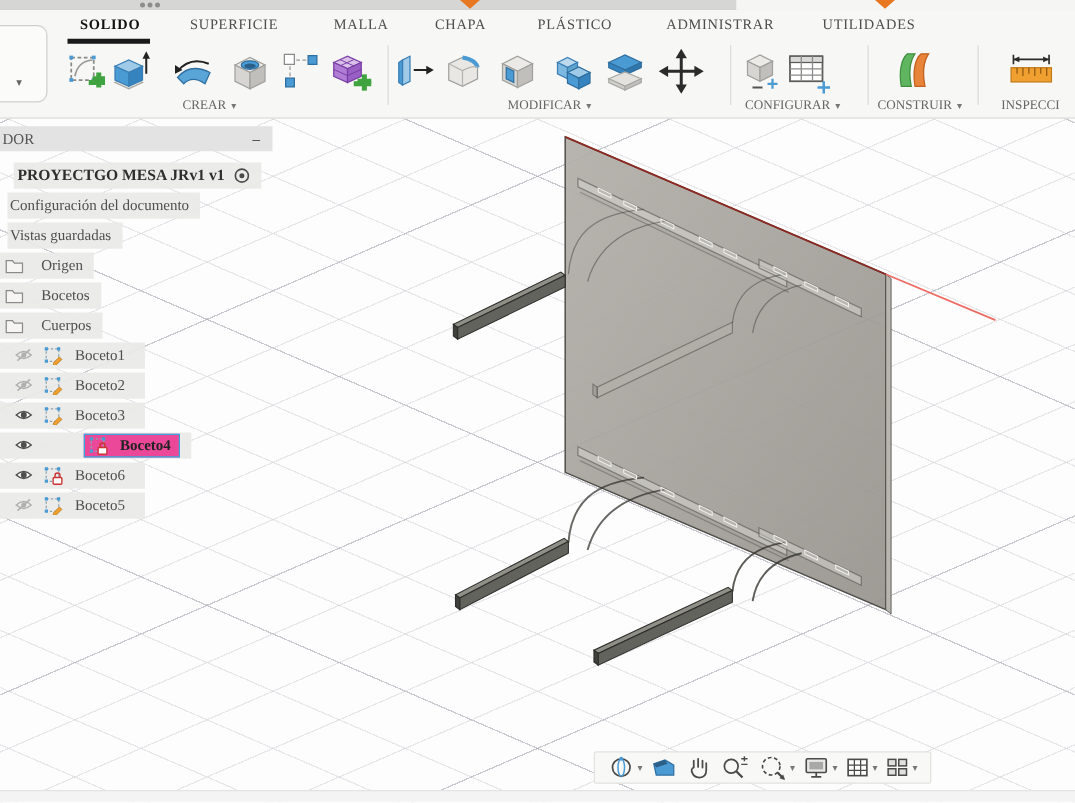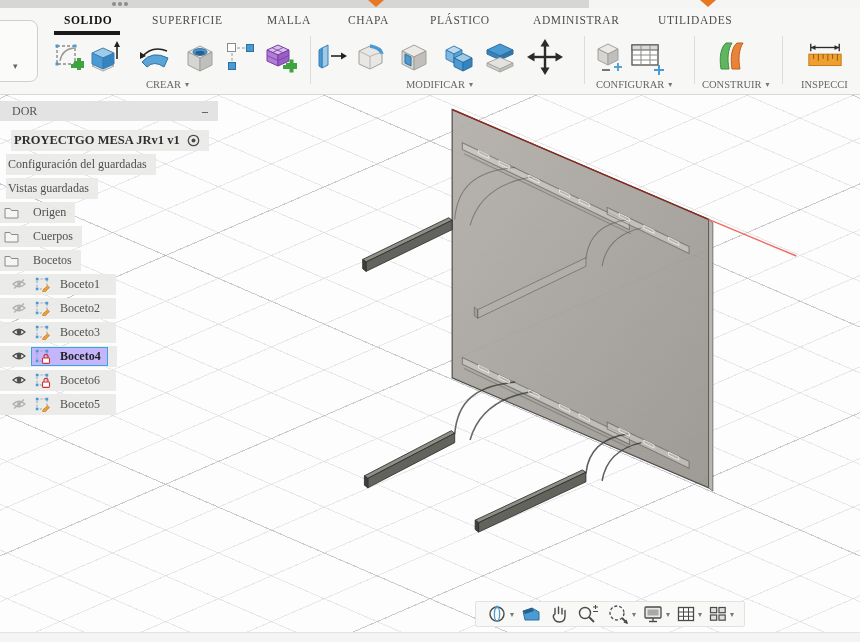--- a/index.html
+++ b/index.html
@@ -34,33 +34,33 @@
     background-image:
       repeating-linear-gradient(23.4deg, rgba(165,165,174,0.45) 0 1px, transparent 1px 210px),
       repeating-linear-gradient(336.6deg, rgba(165,165,174,0.45) 0 1px, transparent 1px 210px),
       repeating-linear-gradient(23.4deg, rgba(205,205,212,0.45) 0 1px, transparent 1px 42px),
       repeating-linear-gradient(336.6deg, rgba(205,205,212,0.45) 0 1px, transparent 1px 42px);}
   .modelsvg{position:absolute;left:0;top:95px;}
 
   
   .browser{position:absolute;left:0;top:101px;width:230px;z-index:6;font-size:12px;}
   .b-header{width:218px;height:20px;background:rgba(226,226,225,0.95);display:flex;align-items:center;
-            justify-content:space-between;padding:0 10px 0 12px;color:#555;}
+            justify-content:space-between;padding:0 10px 0 2px;color:#555;}
   .b-header .minus{color:#555;font-weight:bold;cursor:default;}
   .b-rows{margin-top:7px;}
   .b-row{height:24px;display:flex;align-items:center;}
   .chip{background:rgba(233,233,231,0.92);display:inline-flex;align-items:center;height:21px;padding-right:9px;text-align:center;}
   .doc-chip{margin-left:11px;padding-left:3px;font-weight:bold;font-size:12.5px;color:#2e2e2e;gap:7px;}
   .plain-chip{margin-left:6px;padding-left:2px;color:#4f4f4f;}
   .folder-chip{padding-left:2px;color:#4f4f4f;gap:14px;}
   .sk-chip{padding-left:12px;color:#4f4f4f;}
   .sk-eye{width:15px;display:flex;justify-content:flex-start;margin-right:4px;}
   .selwrap{display:inline-flex;align-items:center;gap:9px;padding:1px 6px 1px 3px;border:1px solid transparent;}
   .selwrap .lbl{color:#4f4f4f;}
-  .b-row.selected .selwrap{background:#c4b5fd;border-color:#35a7dc;}
+  .b-row.selected .selwrap{background:#ec4899;border-color:#35a7dc;margin-left:36px;}
   .b-row.selected .selwrap .lbl{font-weight:bold;color:#222;}
 
   
   .navbar{position:absolute;left:475px;top:601px;height:26px;z-index:6;display:flex;align-items:center;
           gap:6px;padding:0 10px;background:rgba(248,248,247,0.96);border:1px solid #e2e2e0;border-radius:2px;}
   .nav-item{display:flex;align-items:center;gap:2px;}
   .nav-caret{font-size:8px;color:#777;}
   .comments{position:absolute;left:0;top:600px;width:215px;height:27px;background:#f3f3f1;z-index:6;
             border-top:1px solid #ddddda;border-right:1px solid #ddddda;border-radius:0 3px 0 0;
             display:flex;align-items:center;justify-content:space-between;padding:0 10px 0 2px;}
@@ -402,21 +402,21 @@
         <span class="chip doc-chip">
           <span>PROYECTGO MESA JRv1 v1</span>
           <svg width="13" height="13" viewBox="0 0 13 13">
             <circle cx="6.5" cy="6.5" r="5.2" fill="none" stroke="#4a4a4a" stroke-width="1.3"></circle>
               <circle cx="6.5" cy="6.5" r="2" fill="#4a4a4a"></circle>
           </svg>
         </span>
       </div>
       <div class="b-row">
         <span class="chip plain-chip">
-            <span>Configuración del guardadas</span>
+            <span>Configuración del documento</span>
           </span>
       </div>
       <div class="b-row">
         <span class="chip plain-chip">
             <span>Vistas guardadas</span>
           </span>
       </div>
 
       <div class="b-row">
         <span class="chip folder-chip">
@@ -424,29 +424,29 @@
             <path d="M1,2.5 h5 l1.5,2 h6.5 v7.5 h-13 z" fill="#f6f5f3" stroke="#8a8a88"></path>
             </svg>
           <span>Origen</span>
           </span>
       </div>
       <div class="b-row">
         <span class="chip folder-chip">
           <svg width="15" height="13" viewBox="0 0 15 13" style="margin-left:2px">
             <path d="M1,2.5 h5 l1.5,2 h6.5 v7.5 h-13 z" fill="#f6f5f3" stroke="#8a8a88"></path>
             </svg>
-          <span>Cuerpos</span>
+          <span>Bocetos</span>
           </span>
       </div>
       <div class="b-row">
         <span class="chip folder-chip">
           <svg width="15" height="13" viewBox="0 0 15 13" style="margin-left:2px">
             <path d="M1,2.5 h5 l1.5,2 h6.5 v7.5 h-13 z" fill="#f6f5f3" stroke="#8a8a88"></path>
             </svg>
-          <span>Bocetos</span>
+          <span>Cuerpos</span>
           </span>
       </div>
 
       <div class="b-row">
         <span class="chip sk-chip">
             <span class="sk-eye">
           <svg width="14" height="12" viewBox="0 0 14 12">
             <path d="M1,6 Q7,0.5 13,6 Q7,11.5 1,6 Z" fill="none" stroke="#b0b0ae" stroke-width="1.2"></path>
                 <circle cx="7" cy="6" r="2" fill="#b0b0ae"></circle>
                 <line x1="2" y1="10.5" x2="12" y2="1.5" stroke="#b0b0ae" stroke-width="1.3"></line>

